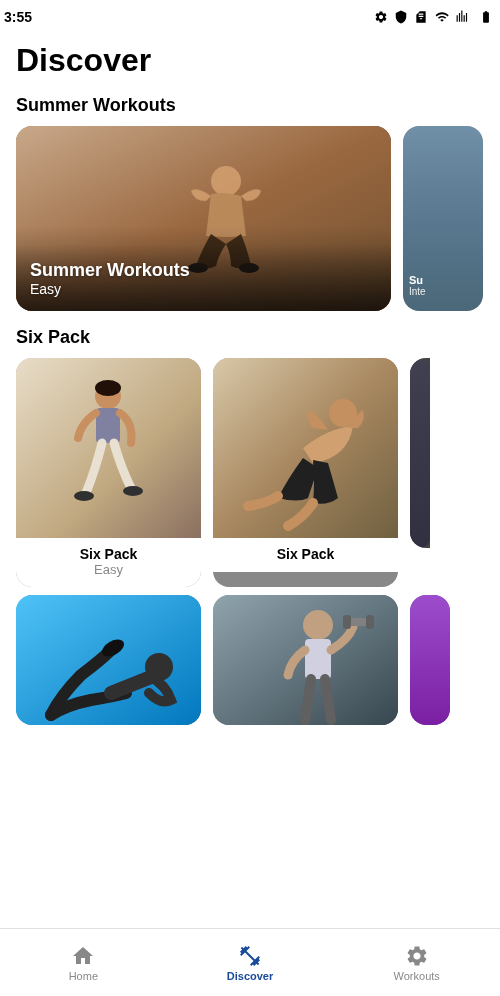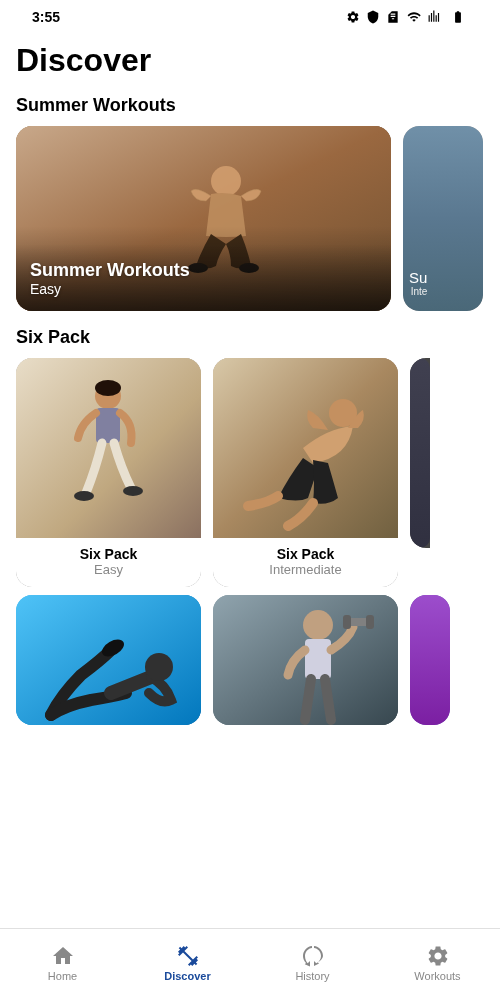--- a/index.html
+++ b/index.html
@@ -11,21 +11,21 @@
       min-height: 996px;
       overflow-x: hidden;
       position: relative;
     }
 
     
     .status-bar {
       display: flex;
       justify-content: space-between;
       align-items: center;
-      padding: 8px 32px 4px;
+      padding: 8px 4px 4px;
       height: 30px;
     }
     .status-time {
       font-size: 14px;
       font-weight: 600;
       color: #000;
     }
     .status-icons {
       display: flex;
       align-items: center;
@@ -314,21 +314,21 @@
         <div class="card-label">
           <div class="card-label-title">Summer Workouts</div>
           <div class="card-label-sub">Easy</div>
         </div>
       </div>
     </div>
 
     <div class="card-large-partial">
       <div style="width:100%;height:100%;background:linear-gradient(180deg,#7090a8 0%,#5a7890 50%,#4a6878 100%);border-radius:16px;position:relative;">
         <div style="position:absolute;bottom:14px;left:6px;">
-          <div style="font-size:15px;font-weight:400;color:#fff;">Su</div>
+          <div style="font-size:11px;font-weight:700;color:#fff;">Su</div>
           <div style="font-size:10px;color:#eee;text-align:right;">Inte</div>
         </div>
       </div>
     </div>
   </div>
 
   <div class="section-header">
     <span class="section-title">Six Pack</span>
   </div>
 
@@ -395,21 +395,20 @@
             <path d="M70 70 Q55 90 45 110 Q65 115 75 110 Q80 95 85 80" fill="#202020"></path>
             <path d="M80 72 Q82 95 80 115 Q95 118 105 110 Q100 92 95 75" fill="#202020"></path>
 
             <path d="M45 108 Q35 115 15 118" stroke="#c49060" stroke-width="10" fill="none" stroke-linecap="round"></path>
             <path d="M80 115 Q70 130 55 138" stroke="#c49060" stroke-width="10" fill="none" stroke-linecap="round"></path>
           </g>
         </svg>
       </div>
       <div class="card-small-label">
         <div class="card-small-label-title">Six Pack</div>
-        <div class="card-small-label-sub">Intermediate</div>
       </div>
     </div>
 
     <div class="card-small-partial">
       <div style="width:100%;height:100%;background:linear-gradient(180deg,#404050 0%,#303040 100%);border-radius:16px;"></div>
     </div>
   </div>
 
 
   <div class="scroll-row">
@@ -491,28 +490,20 @@
   <div class="nav-item">
     <div class="nav-icon">
       <svg width="26" height="26" viewBox="0 0 24 24" fill="#1a4a9b">
 
         <path d="M20.57 14.86L22 13.43 20.57 12 17 15.57 8.43 7 12 3.43 10.57 2 9.14 3.43 7.71 2 5.57 4.14 4.14 2.71 2.71 4.14l1.43 1.43L2 7.71l1.43 1.43L2 10.57 3.43 12 7 8.43 15.57 17 12 20.57 13.43 22l1.43-1.43L16.29 22l2.14-2.14 1.43 1.43 1.43-1.43-1.43-1.43L22 16.29z"></path>
       </svg>
     </div>
     <span class="nav-label-active">Discover</span>
   </div>
 
-  <div class="nav-item">
-    <div class="nav-icon">
-      <svg width="24" height="24" viewBox="0 0 24 24" fill="#888">
-        <path d="M13 2.05v2.02c3.95.49 7 3.85 7 7.93 0 3.21-1.81 6-4.72 7.28L13 17v5l5-2.5-1.22-1.22C19.91 16.73 22 14 22 12c0-5.18-3.94-9.45-9-9.95zM11 2.05C5.95 2.55 2 6.82 2 12c0 2.68 1.15 5.19 3 6.94L3.78 20.22 9 22.5V17l-2.28 2.28C5.31 18.06 4 15.13 4 12c0-4.08 3.05-7.44 7-7.93V2.05z"></path>
-      </svg>
-    </div>
-    <span class="nav-label">History</span>
-  </div>
 
   <div class="nav-item">
     <div class="nav-icon">
       <svg width="24" height="24" viewBox="0 0 24 24" fill="#888">
         <path d="M19.14 12.94c.04-.3.06-.61.06-.94s-.02-.64-.07-.94l2.03-1.58c.18-.14.23-.41.12-.61l-1.92-3.32c-.12-.22-.37-.29-.59-.22l-2.39.96c-.5-.38-1.03-.7-1.62-.94l-.36-2.54c-.04-.24-.24-.41-.48-.41h-3.84c-.24 0-.43.17-.47.41l-.36 2.54c-.59.24-1.13.57-1.62.94l-2.39-.96c-.22-.08-.47 0-.59.22L2.74 8.87c-.12.21-.08.47.12.61l2.03 1.58c-.05.3-.09.63-.09.94s.02.64.07.94l-2.03 1.58c-.18.14-.23.41-.12.61l1.92 3.32c.12.22.37.29.59.22l2.39-.96c.5.38 1.03.7 1.62.94l.36 2.54c.05.24.24.41.48.41h3.84c.24 0 .44-.17.47-.41l.36-2.54c.59-.24 1.13-.56 1.62-.94l2.39.96c.22.08.47 0 .59-.22l1.92-3.32c.12-.22.07-.47-.12-.61l-2.01-1.58zM12 15.6c-1.98 0-3.6-1.62-3.6-3.6s1.62-3.6 3.6-3.6 3.6 1.62 3.6 3.6-1.62 3.6-3.6 3.6z"></path>
       </svg>
     </div>
     <span class="nav-label">Workouts</span>
   </div>
 </nav>

